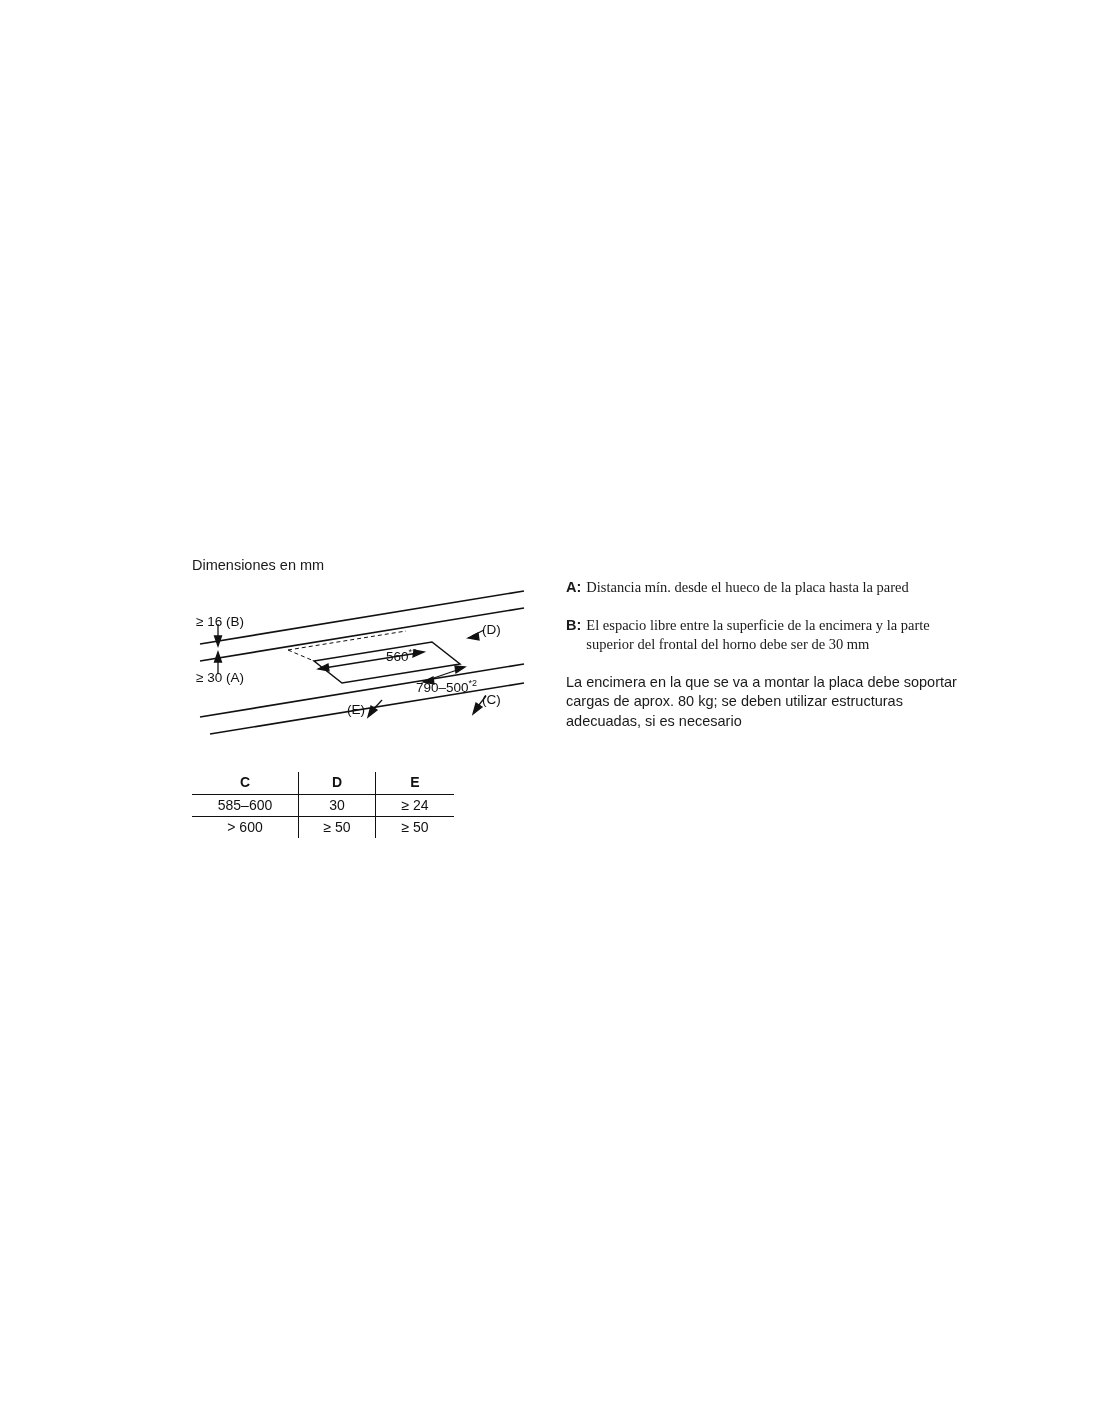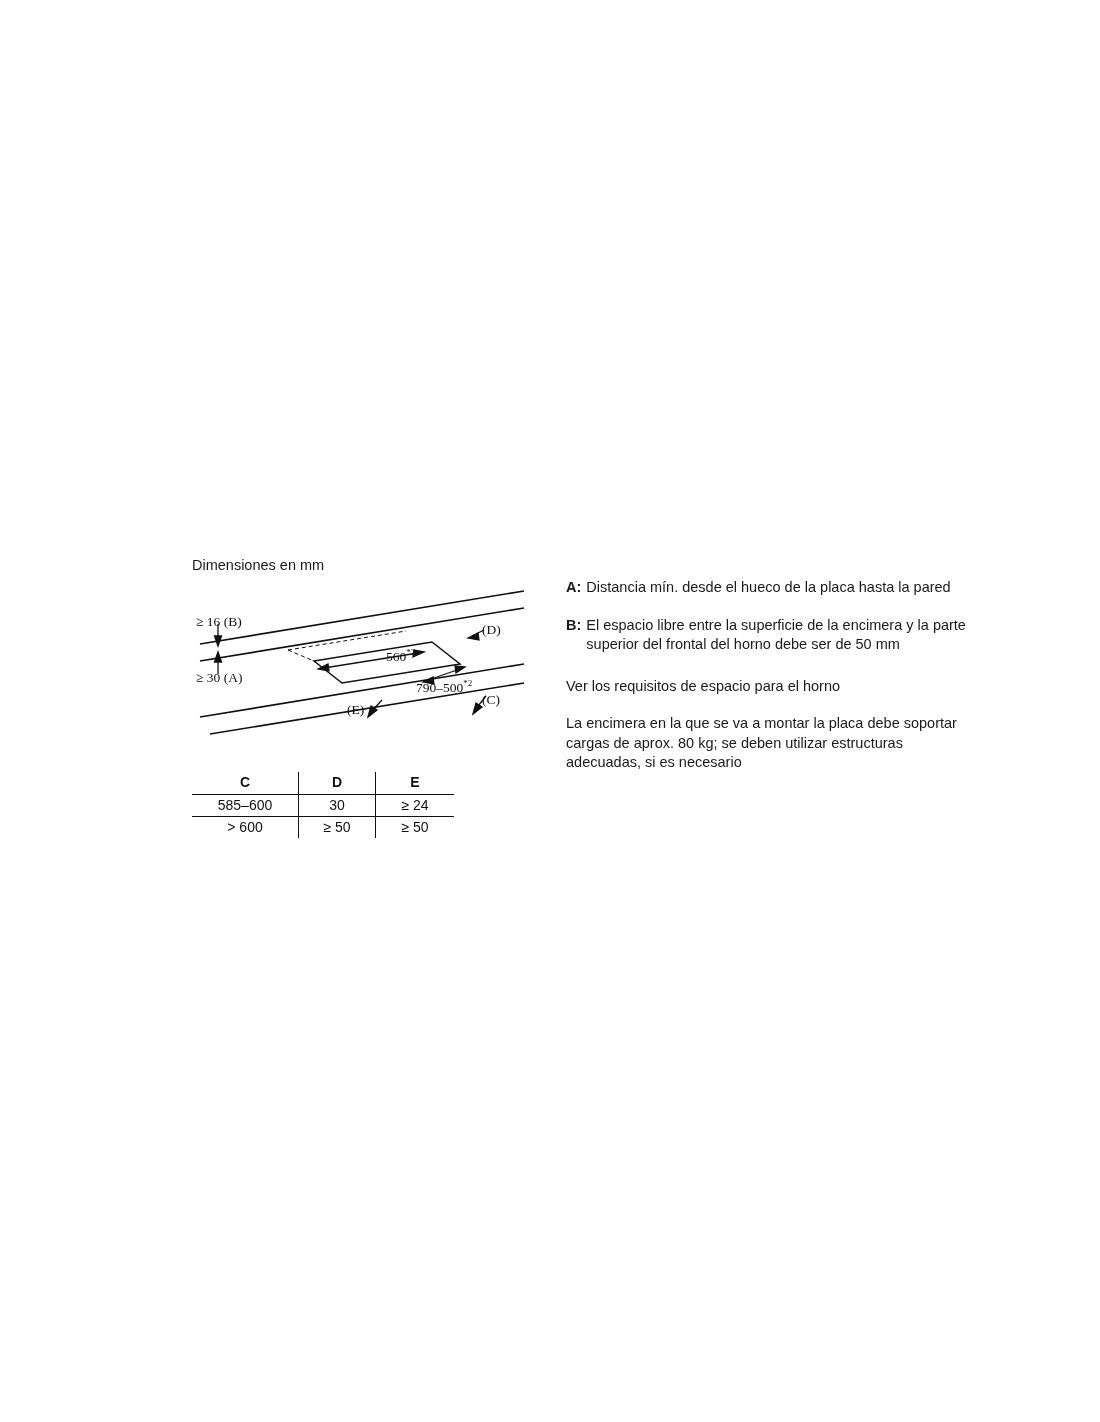--- a/index.html
+++ b/index.html
@@ -36,21 +36,20 @@
     line-height: 18px;
     color: #1a1a1a;
     margin: 0 0 14px 0;
     white-space: nowrap;
   }
 
   .diagram-wrap {
     position: relative;
     width: 340px;
     height: 180px;
-    font-family: Liberation Serif, serif;
   }
   .diagram-wrap svg {
     position: absolute;
     left: 0;
     top: 0;
   }
 
   .diag-label {
     position: absolute;
     font-size: 13.5px;
@@ -111,20 +110,21 @@
     color: #1a1a1a;
     margin-bottom: 18px;
   }
   .note .key {
     font-weight: bold;
     flex: 0 0 auto;
     margin-right: 5px;
   }
   .note .body {
     flex: 1 1 auto;
+    font-family: Liberation Serif, serif;
   }
   .para {
     font-size: 14.5px;
     line-height: 19.5px;
     color: #1a1a1a;
     margin-bottom: 18px;
   }
   .para.spaced { margin-top: 22px; }
 </style>
 </head>
@@ -247,21 +247,20 @@
 
   <div class="right-col">
 
     <div class="note">
       <span class="key">A:</span>
       <span class="body">Distancia mín. desde el hueco de la placa hasta la pared</span>
     </div>
 
     <div class="note">
       <span class="key">B:</span>
-      <span class="body">El espacio libre entre la superficie de la encimera y la parte superior del frontal del horno debe ser de 50 mm</span>
+      <span class="body">El espacio libre entre la superficie de la encimera y la parte superior del frontal del horno debe ser de 30 mm</span>
     </div>
 
-    <div class="para spaced">Ver los requisitos de espacio para el horno</div>
 
     <div class="para">La encimera en la que se va a montar la placa debe soportar cargas de aprox. 80 kg; se deben utilizar estructuras adecuadas, si es necesario</div>
   </div>
 
 </div>
 
 </body></html>

